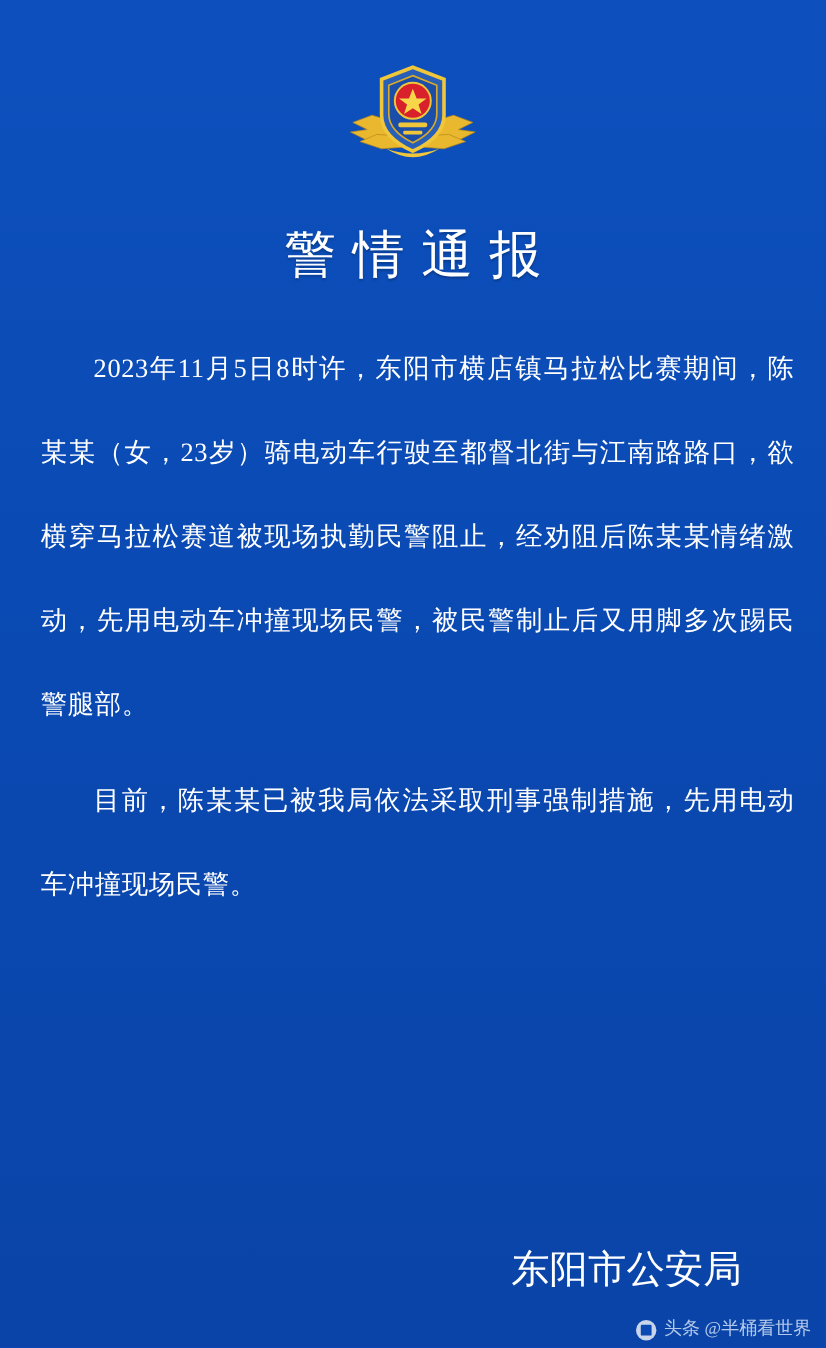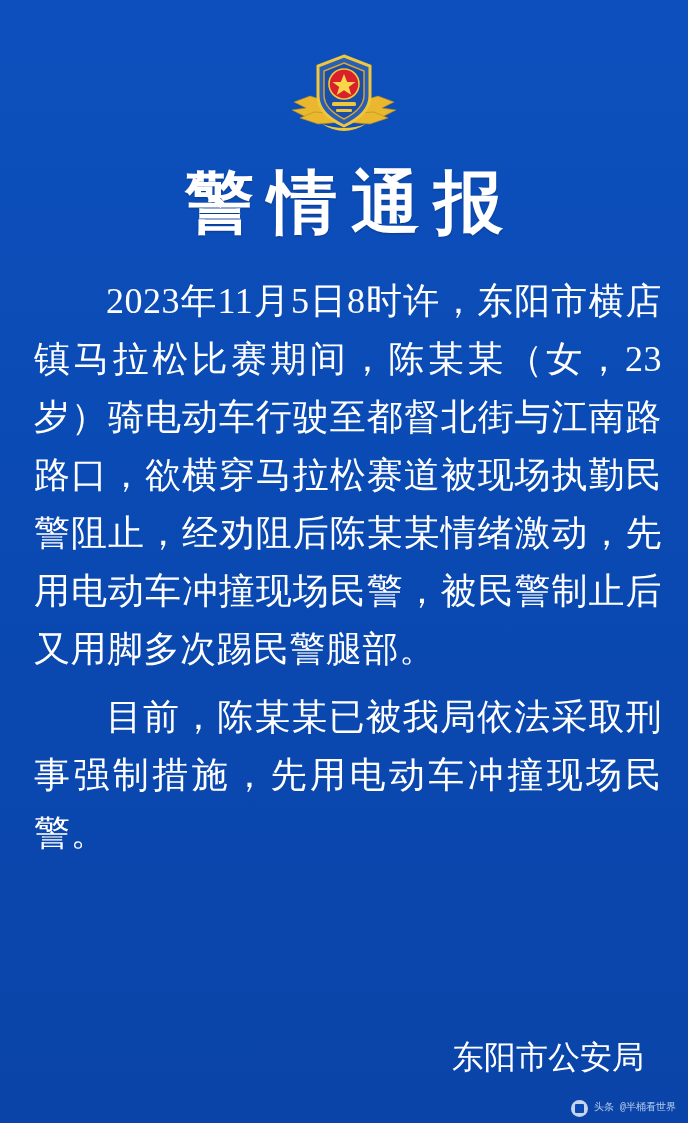--- a/index.html
+++ b/index.html
@@ -32,74 +32,74 @@
     align-items: center;
   }
   .emblem {
     position: relative;
     width: 124px;
     height: 92px;
   }
   
   .title {
     position: absolute;
-    top: 157px;
+    top: 184px;
     left: 0;
     width: 100%;
     text-align: center;
     color: #ffffff;
-    font-size: 69px;
+    font-size: 43px;
     letter-spacing: 14px;
-    font-weight: bold;
+    font-weight: normal;
     text-indent: 14px;
     font-family: "Liberation Serif", "DejaVu Serif", serif;
     text-shadow: 0 1px 2px rgba(0,0,0,0.25);
   }
   
   .body-text {
     position: absolute;
     top: 272px;
     left: 34px;
     right: 26px;
     color: #ffffff;
-    font-size: 36px;
-    line-height: 58px;
+    font-size: 22px;
+    line-height: 70px;
     letter-spacing: 0.5px;
     text-align: justify;
     text-justify: inter-ideograph;
   }
   .para {
     margin: 0 0 10px 0;
     text-indent: 2em;
   }
   .para:last-child { margin-bottom: 0; }
 
   
   .signature {
     position: absolute;
-    right: 44px;
+    right: 70px;
     bottom: 38px;
     text-align: left;
     color: #ffffff;
     font-size: 32px;
     line-height: 56px;
   }
   .sig-line { white-space: nowrap; }
 
   
   .watermark {
     position: absolute;
     right: 12px;
     bottom: 6px;
     display: flex;
-    align-items: flex-start;
+    align-items: flex-end;
     gap: 6px;
     color: #cfe0f5;
-    font-size: 10px;
-    font-family: Liberation Mono, monospace;
+    font-size: 15px;
+    font-family: Liberation Serif, serif;
     opacity: 0.85;
   }
   .wm-logo {
     width: 17px;
     height: 17px;
     border-radius: 50%;
     background: #e8eef7;
     position: relative;
     flex: 0 0 auto;
   }

